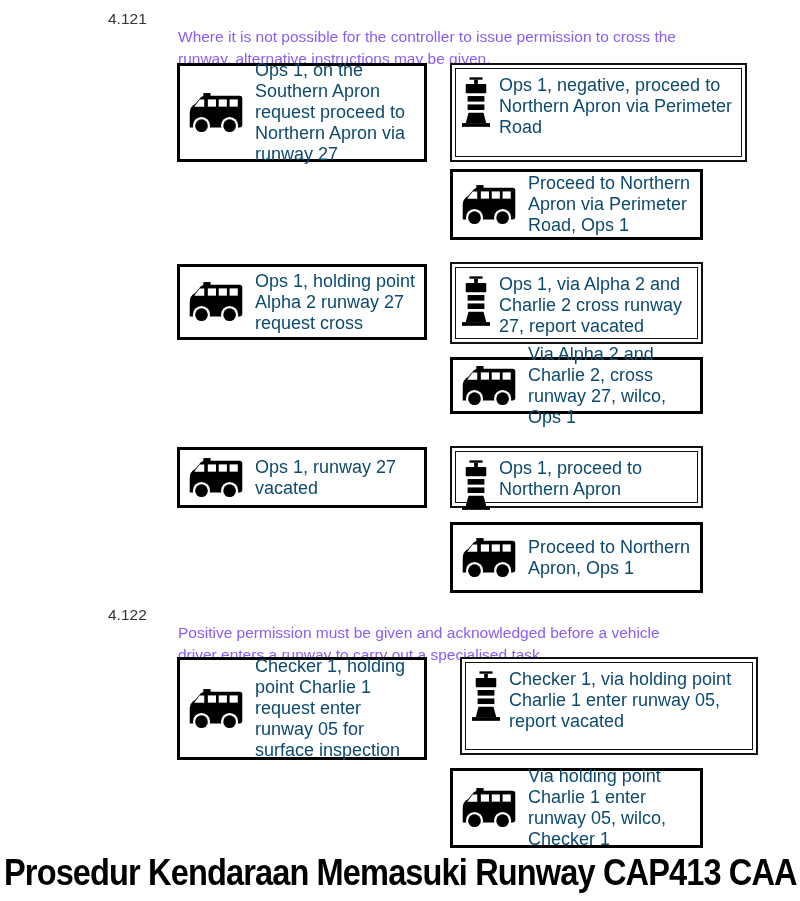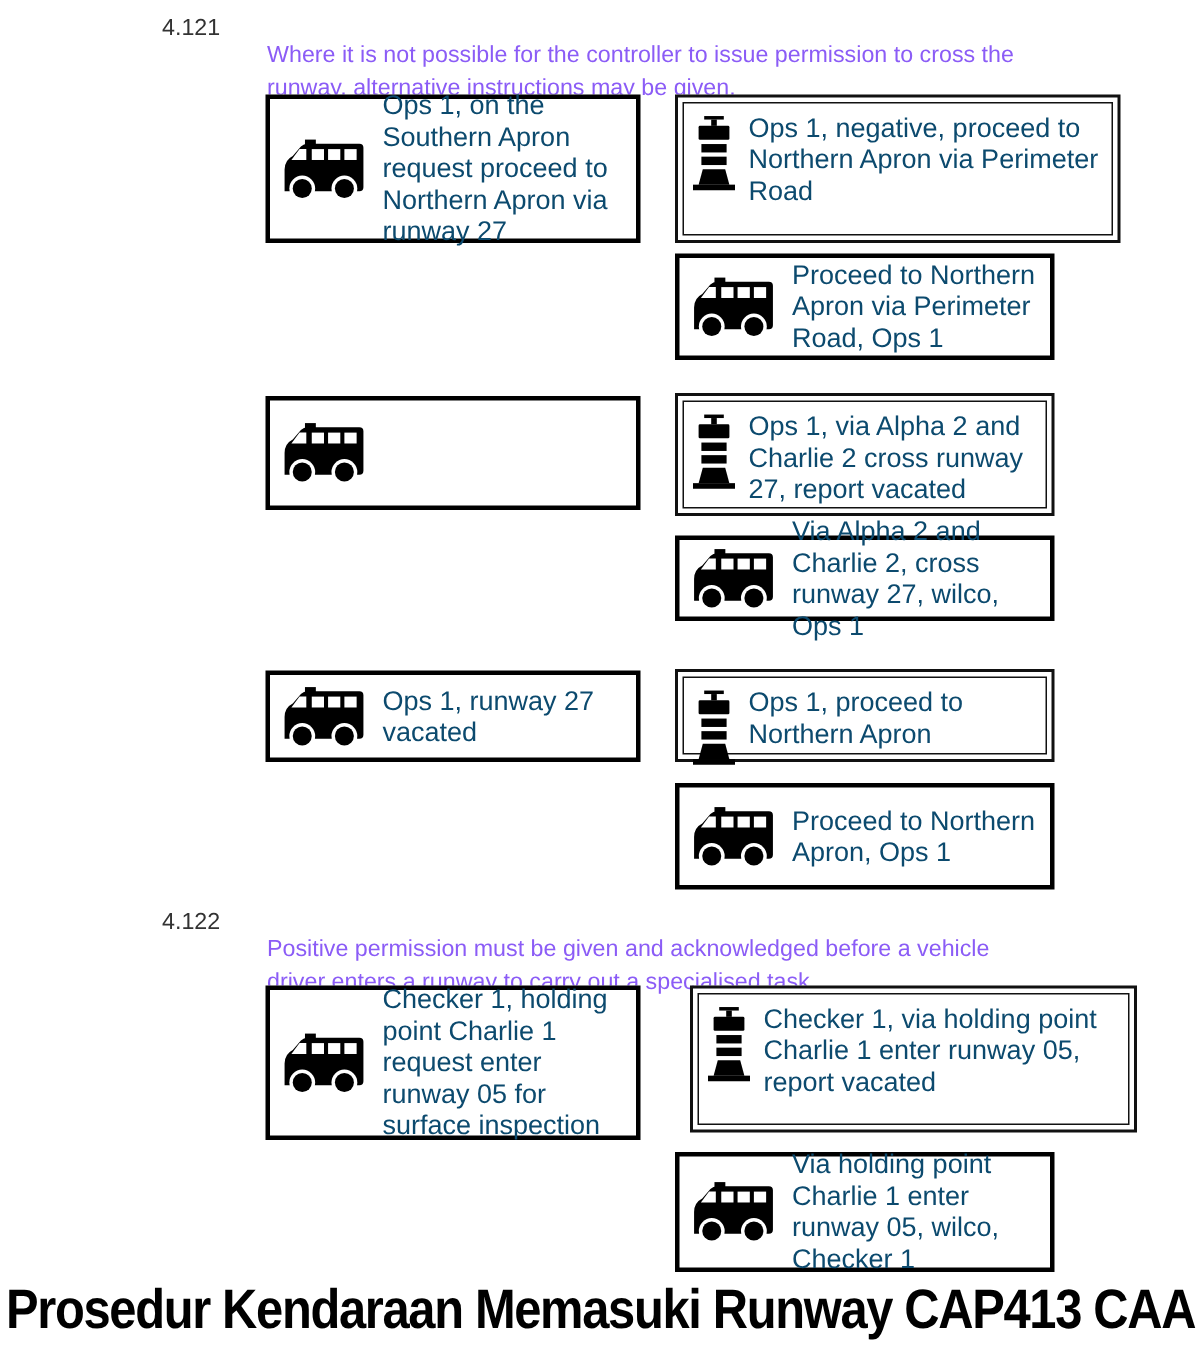--- a/index.html
+++ b/index.html
@@ -123,20 +123,21 @@
       <circle cx="16" cy="37" r="9.5" fill="#fff"></circle>
       <circle cx="47" cy="37" r="9.5" fill="#fff"></circle>
       <circle cx="16" cy="37" r="7" fill="#000"></circle>
       <circle cx="47" cy="37" r="7" fill="#000"></circle>
       <path d="M8 16 L14 8 L19 8 L19 16 Z" fill="#fff"></path>
       <rect x="23" y="8" width="9" height="8" fill="#fff"></rect>
       <rect x="35" y="8" width="9" height="8" fill="#fff"></rect>
       <rect x="47" y="8" width="9" height="8" fill="#fff"></rect>
     </svg>
   </span>
+<span class="msg">Ops 1, holding point Alpha 2 runway 27 request cross</span>
       </div>
       <div id="b4" class="box tower-box">
         <div class="tower-inner">
   <span class="icon-wrap">
     <svg width="28" height="53" viewBox="0 0 30 56" aria-hidden="true">
       <rect x="8" y="0" width="14" height="2.5" fill="#000"></rect>
       <rect x="13" y="2.5" width="4" height="4.5" fill="#000"></rect>
       <rect x="4" y="7" width="22" height="10" rx="1" fill="#000"></rect>
       <rect x="6" y="20" width="18" height="6" fill="#000"></rect>
       <rect x="6" y="29" width="18" height="6" fill="#000"></rect>

